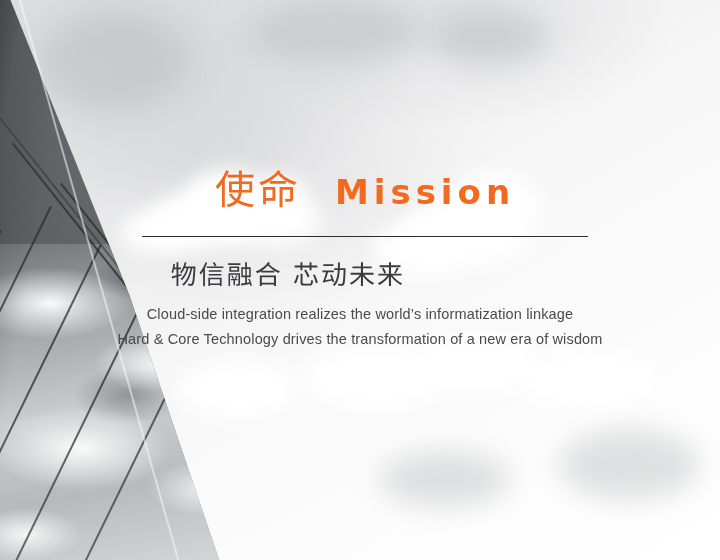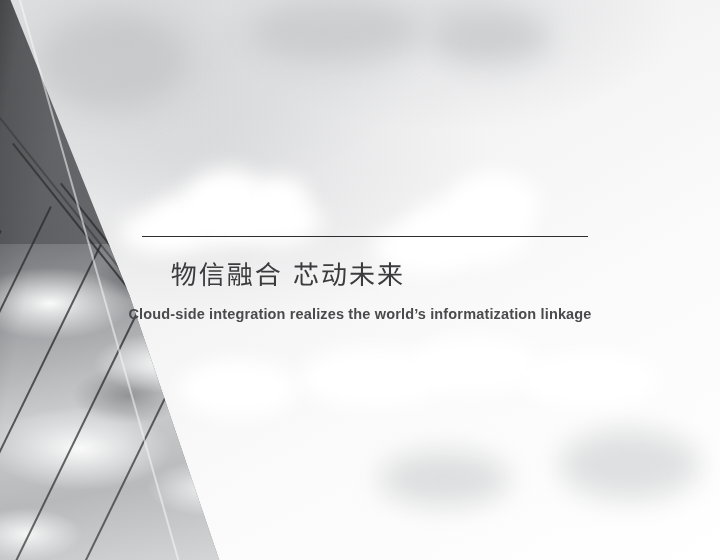--- a/index.html
+++ b/index.html
@@ -235,21 +235,21 @@
     position: absolute;
     left: 0;
     top: 302px;
     width: 720px;
     text-align: center;
   }
 
   .tagline p {
     margin: 0;
     font-size: 14.5px;
-    font-weight: 700;
+    font-weight: 400;
     color: #4a4a4c;
     letter-spacing: 0.15px;
     line-height: 25px;
     font-family: "Liberation Sans", "DejaVu Sans", sans-serif;
   }
 </style>
 </head>
 <body>
 
 <div class="banner">
@@ -305,23 +305,28 @@
 
     <div class="edge-light">
       <b style="left: 16px; top: -4px; transform: rotate(-15.8deg);"></b>
     </div>
 
     <div class="haze"></div>
   </div>
 
   <div class="content">
 
+    <div class="title-row">
+      <span class="title-cn">使命</span>
+      <span class="title-en">Mission</span>
+    </div>
 
     <div class="divider"></div>
 
     <div class="subtitle-cn">物信融合 芯动未来</div>
 
     <div class="tagline">
       <p>Cloud-side integration realizes the world’s informatization linkage</p>
+      <p>Hard &amp; Core Technology drives the transformation of a new era of wisdom</p>
     </div>
 
   </div>
 </div>
 
 </body></html>

